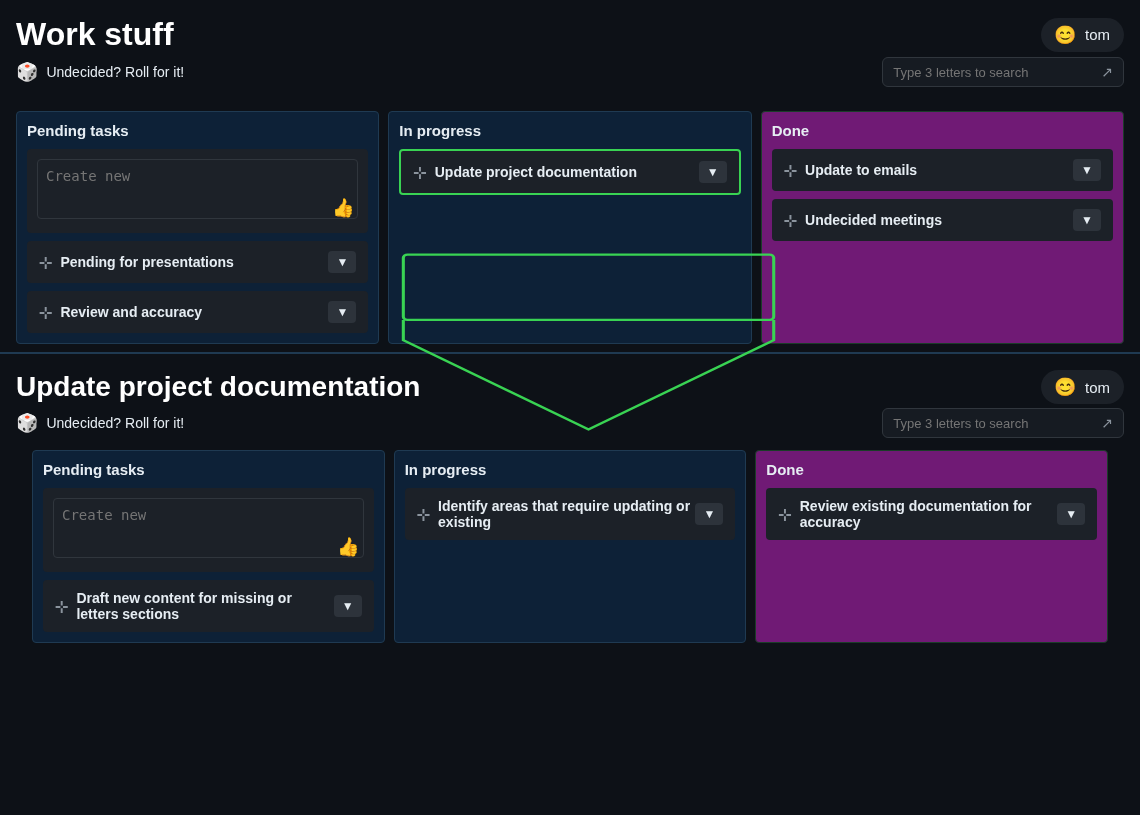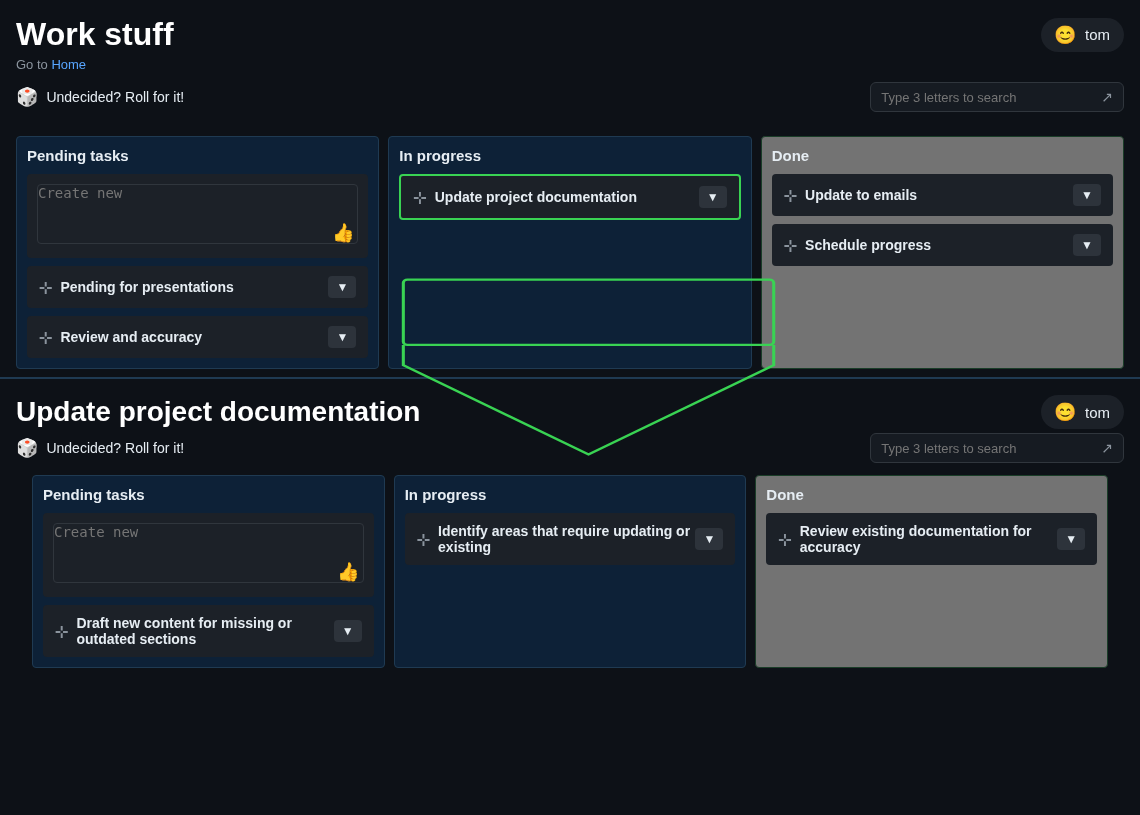--- a/index.html
+++ b/index.html
@@ -70,21 +70,21 @@
     .dice-icon {
       font-size: 18px;
     }
     .search-box {
       display: flex;
       align-items: center;
       background: #161b22;
       border: 1px solid #30363d;
       border-radius: 6px;
       padding: 6px 10px;
-      gap: 20px;
+      gap: 8px;
       min-width: 240px;
     }
     .search-input {
       background: transparent;
       border: none;
       outline: none;
       color: #8b949e;
       font-size: 13px;
       width: 200px;
     }
@@ -101,21 +101,21 @@
     }
     .kanban-col {
       flex: 1;
       background: #0d2137;
       border: 1px solid #1f3a52;
       border-radius: 4px;
       padding: 10px;
       margin-right: 4px;
     }
     .kanban-col:last-child { margin-right: 0; }
-    .kanban-col.done-col { background: #737373; border-color: #1a3d28; }
+    .kanban-col.done-col { background: #701a75; border-color: #1a3d28; }
     .kanban-col-header {
       font-size: 15px;
       font-weight: 600;
       margin-bottom: 10px;
       color: #e6edf3;
     }
 
     .task-card {
       display: flex;
       align-items: center;
@@ -158,20 +158,21 @@
       position: relative;
     }
     .create-new-textarea {
       background: transparent;
       border: 1px solid #30363d;
       border-radius: 4px;
       color: #8b949e;
       font-size: 14px;
       width: 100%;
       height: 60px;
+      padding: 8px;
       resize: none;
       outline: none;
     }
     .thumbs-up {
       position: absolute;
       bottom: 14px;
       right: 14px;
       font-size: 18px;
     }
 
@@ -196,24 +197,20 @@
 </head>
 <body>
 
 <div class="top-section">
   <div class="top-header">
     <h1 class="top-title">Work stuff</h1>
     <div class="user-badge">
       <span class="user-avatar">😊</span>
       <span>tom</span>
     </div>
-  </div>
-  <div class="breadcrumb">
-    <span>Go to </span>
-    <a href="#">Home</a>
   </div>
   <div class="roll-bar">
     <button class="roll-btn">
       <span class="dice-icon">🎲</span>
       <span>Undecided? Roll for it!</span>
     </button>
     <div class="search-box">
       <input class="search-input" type="text" placeholder="Type 3 letters to search" style="">
       <span class="search-icon">↗</span>
     </div>
@@ -261,21 +258,21 @@
       <div class="task-card">
         <div class="task-card-label">
           <span class="move-icon">⊹</span>
           <span>Update to emails</span>
         </div>
         <button class="dropdown-btn">▼</button>
       </div>
       <div class="task-card">
         <div class="task-card-label">
           <span class="move-icon">⊹</span>
-          <span>Schedule progress</span>
+          <span>Undecided meetings</span>
         </div>
         <button class="dropdown-btn">▼</button>
       </div>
     </div>
   </div>
 
   <svg style="position:absolute;top:0;left:0;width:100%;height:100%;pointer-events:none;overflow:visible;" viewBox="0 0 1108 300" preserveAspectRatio="none">
 
     <rect x="392" y="185" width="360" height="84" rx="4" ry="4" fill="none" stroke="#39d353" stroke-width="3"></rect>
 
@@ -306,21 +303,21 @@
 
     <div class="kanban-col">
       <div class="kanban-col-header">Pending tasks</div>
       <div class="create-new-card">
         <textarea class="create-new-textarea" placeholder="Create new" style=""></textarea>
         <span class="thumbs-up">👍</span>
       </div>
       <div class="task-card">
         <div class="task-card-label">
           <span class="move-icon">⊹</span>
-          <span>Draft new content for missing or outdated sections</span>
+          <span>Draft new content for missing or letters sections</span>
         </div>
         <button class="dropdown-btn">▼</button>
       </div>
     </div>
 
     <div class="kanban-col">
       <div class="kanban-col-header">In progress</div>
       <div class="task-card">
         <div class="task-card-label">
           <span class="move-icon">⊹</span>

